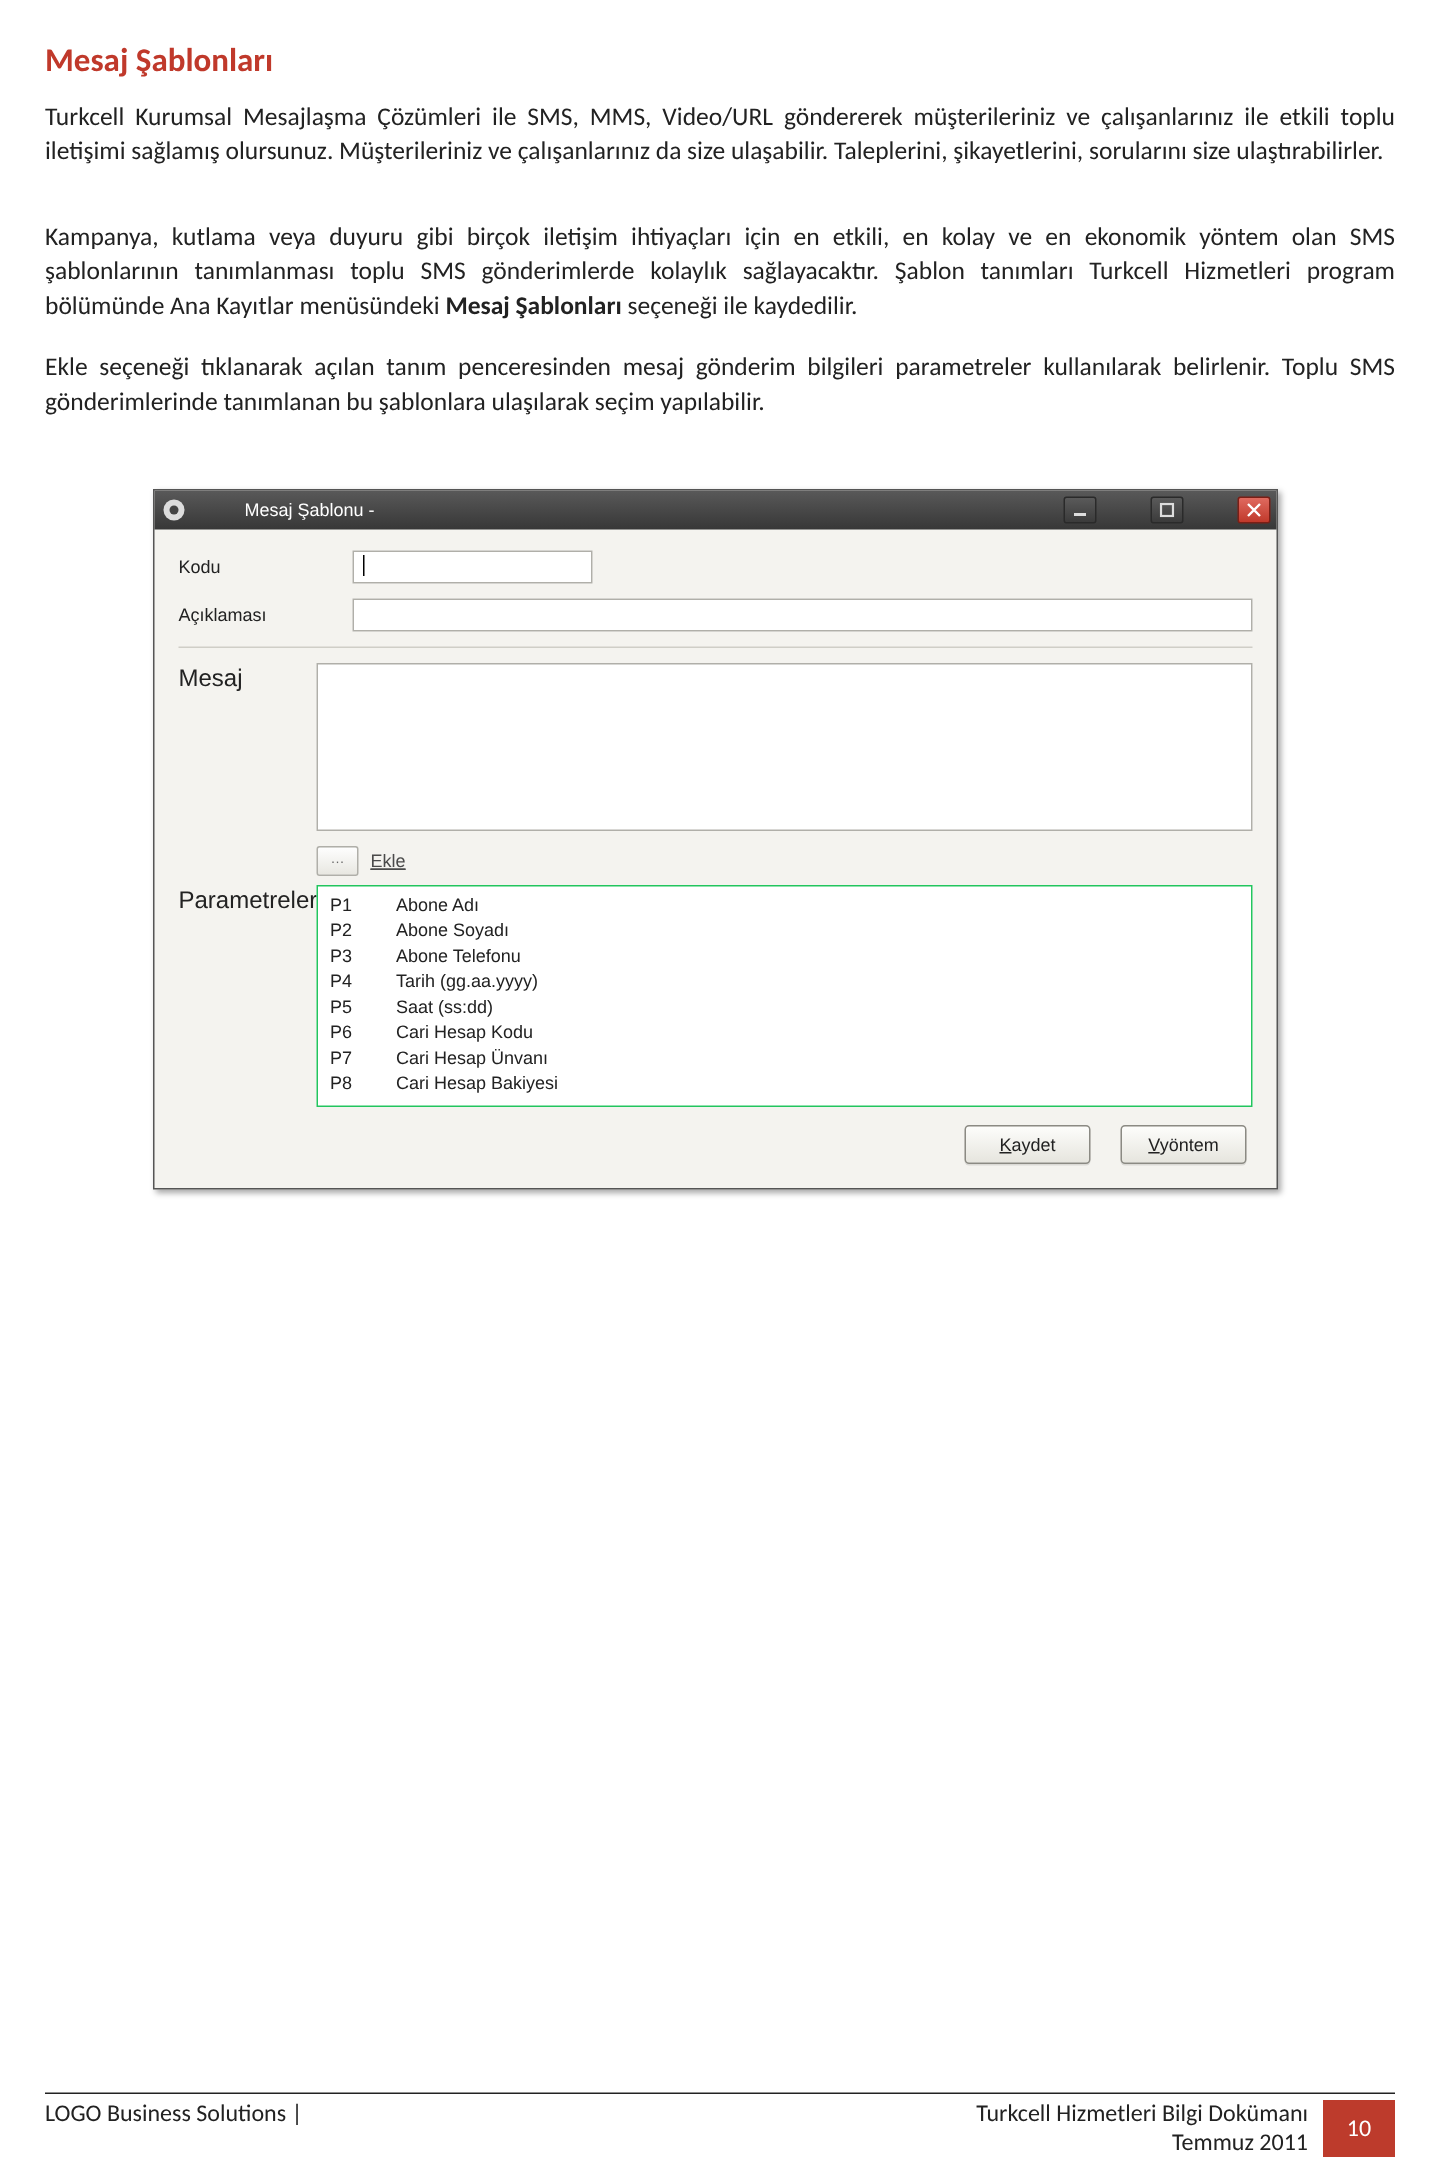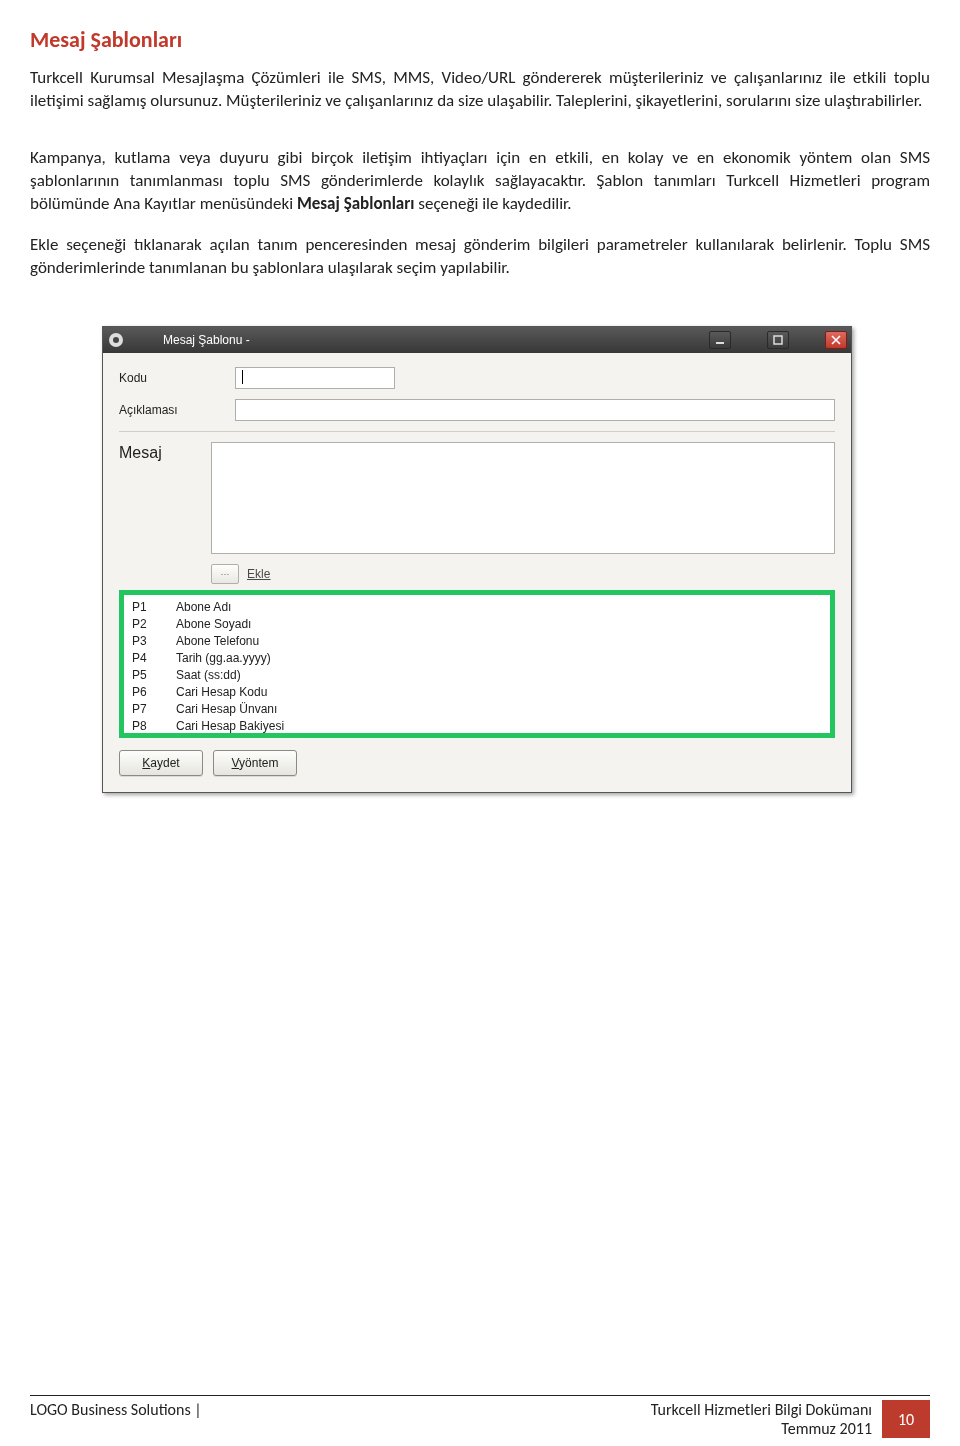--- a/index.html
+++ b/index.html
@@ -138,33 +138,34 @@
     font-size:9px;
     color:#666;
   }
   .ekle-link {
     font-size: 12px;
     color: #4a4a4a;
     text-decoration: underline;
   }
   .param-list {
     flex: 1;
-    border: 5px solid #22c55e;
+    border: 1px solid #22c55e;
     background: #fff;
     height: 148px;
     padding: 4px 8px;
     font-size: 12px;
     color: #222;
     overflow:hidden;
   }
   .param-line { display: flex; line-height: 17px; }
   .param-code { width: 44px; }
   .btn-bar {
     display: flex;
-    gap: 10px;
+    justify-content: flex-end;
+    gap: 20px;
     padding: 12px 4px 4px 0;
   }
   .dlg-btn {
     min-width: 84px;
     height: 26px;
     border: 1px solid #8b8a83;
     background: linear-gradient(#fdfdfb,#e6e5de);
     border-radius: 3px;
     font-family: inherit;
     font-size: 12px;
@@ -270,20 +271,21 @@
           <div class="panel-label">Mesaj</div>
           <div class="panel-box"></div>
         </div>
 
         <div class="ekle-row">
           <span class="mini-btn">···</span>
           <span class="ekle-link"><u>Ekle</u></span>
         </div>
 
         <div class="panel-row">
+          <div class="panel-label">Parametreler</div>
           <div class="param-list">
             <div class="param-line">
                 <span class="param-code">P1</span>
                 <span>Abone Adı</span>
               </div>
             <div class="param-line">
                 <span class="param-code">P2</span>
                 <span>Abone Soyadı</span>
               </div>
             <div class="param-line">

